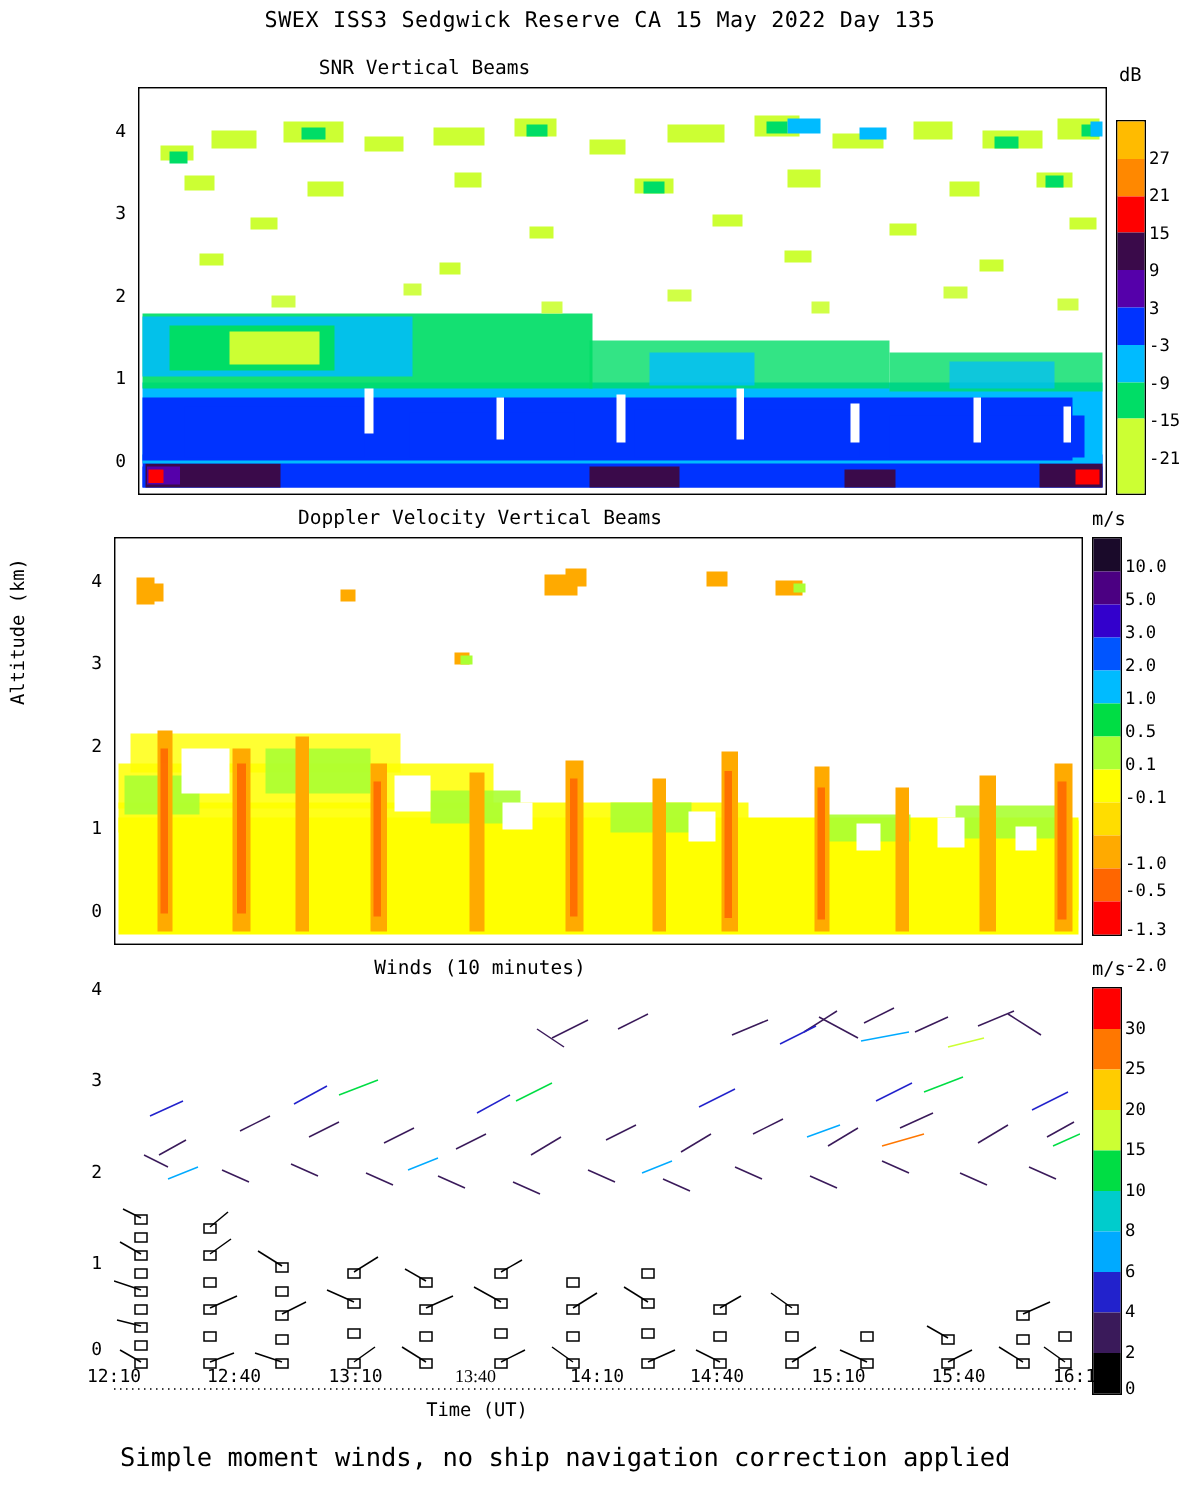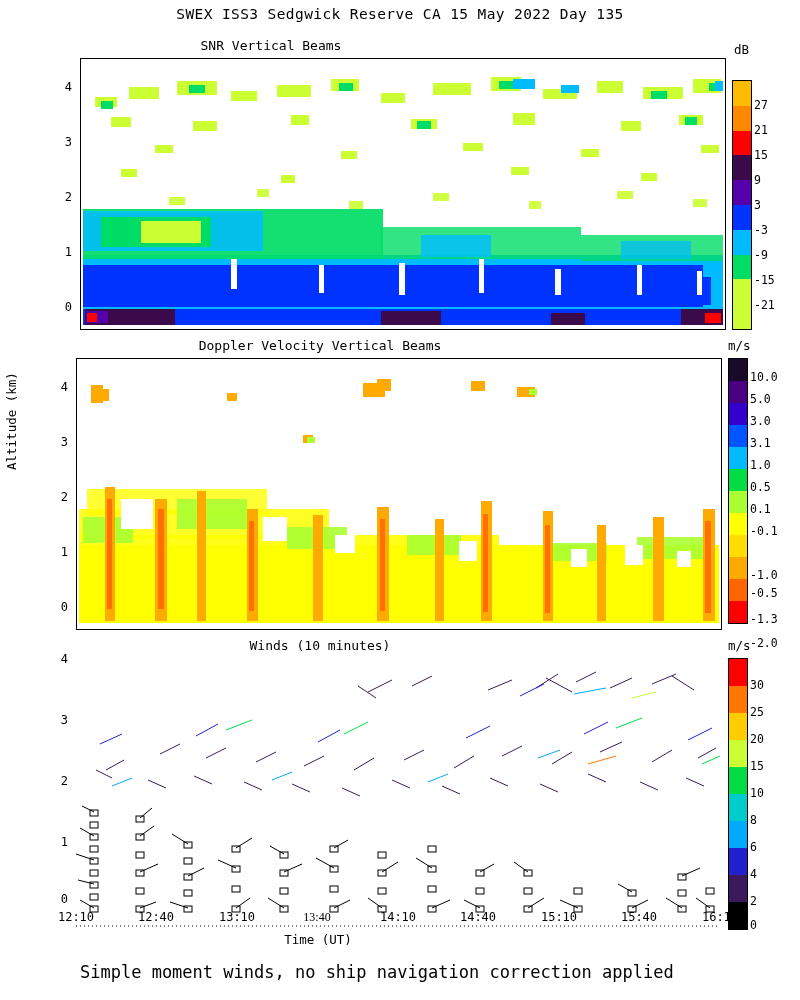--- a/index.html
+++ b/index.html
@@ -54,21 +54,21 @@
 </style>
 </head>
 <body>
 
 <div class="abs" id="title">SWEX ISS3 Sedgwick Reserve CA  15 May 2022 Day 135</div>
 
 <div id="ylabel">Altitude (km)</div>
 <div id="xlabel">Time (UT)</div>
 <div id="footer">Simple moment winds, no ship navigation correction applied</div>
 
-<div class="panel" style="left:4px;top:30px;width:694px;height:290px;">
+<div class="panel" style="left:16px;top:30px;width:694px;height:290px;">
   <div class="paneltitle" style="top:8px;left:-80px;">SNR Vertical Beams</div>
 
   <div class="plotbox" style="left:76px;top:28px;width:644px;height:270px;">
     <svg width="644" height="270" viewBox="0 0 644 270">
       <rect x="0" y="0" width="644" height="270" fill="#ffffff"></rect>
       <g>
 
         <rect x="2" y="244" width="640" height="22" fill="#0033ff"></rect>
         <rect x="2" y="252" width="640" height="14" fill="#0033ff"></rect>
         <rect x="4" y="250" width="90" height="16" fill="#3a0a4a"></rect>
@@ -285,21 +285,21 @@
     <div class="cbseg" style="height:8.33%;background:#ffff00"></div>
     <div class="cbseg" style="height:8.33%;background:#ffdd00"></div>
     <div class="cbseg" style="height:8.33%;background:#ffaa00"></div>
     <div class="cbseg" style="height:8.33%;background:#ff6600"></div>
     <div class="cbseg" style="height:8.4%;background:#ff0000"></div>
   </div>
   <div class="cbunit" style="left:728px;top:8px;">m/s</div>
   <div class="cblabel" style="left:750px;top:40px;">10.0</div>
   <div class="cblabel" style="left:750px;top:62px;">5.0</div>
   <div class="cblabel" style="left:750px;top:84px;">3.0</div>
-  <div class="cblabel" style="left:750px;top:106px;">3.1</div>
+  <div class="cblabel" style="left:750px;top:106px;">2.0</div>
   <div class="cblabel" style="left:750px;top:128px;">1.0</div>
   <div class="cblabel" style="left:750px;top:150px;">0.5</div>
   <div class="cblabel" style="left:750px;top:172px;">0.1</div>
   <div class="cblabel" style="left:750px;top:194px;">-0.1</div>
   <div class="cblabel" style="left:750px;top:216px;margin-top:40px;">-0.5</div>
   <div class="cblabel" style="left:750px;top:238px;">-1.0</div>
   <div class="cblabel" style="left:750px;top:260px;margin-top:46px;">-2.0</div>
   <div class="cblabel" style="left:750px;top:282px;">-1.3</div>
 </div>
 

